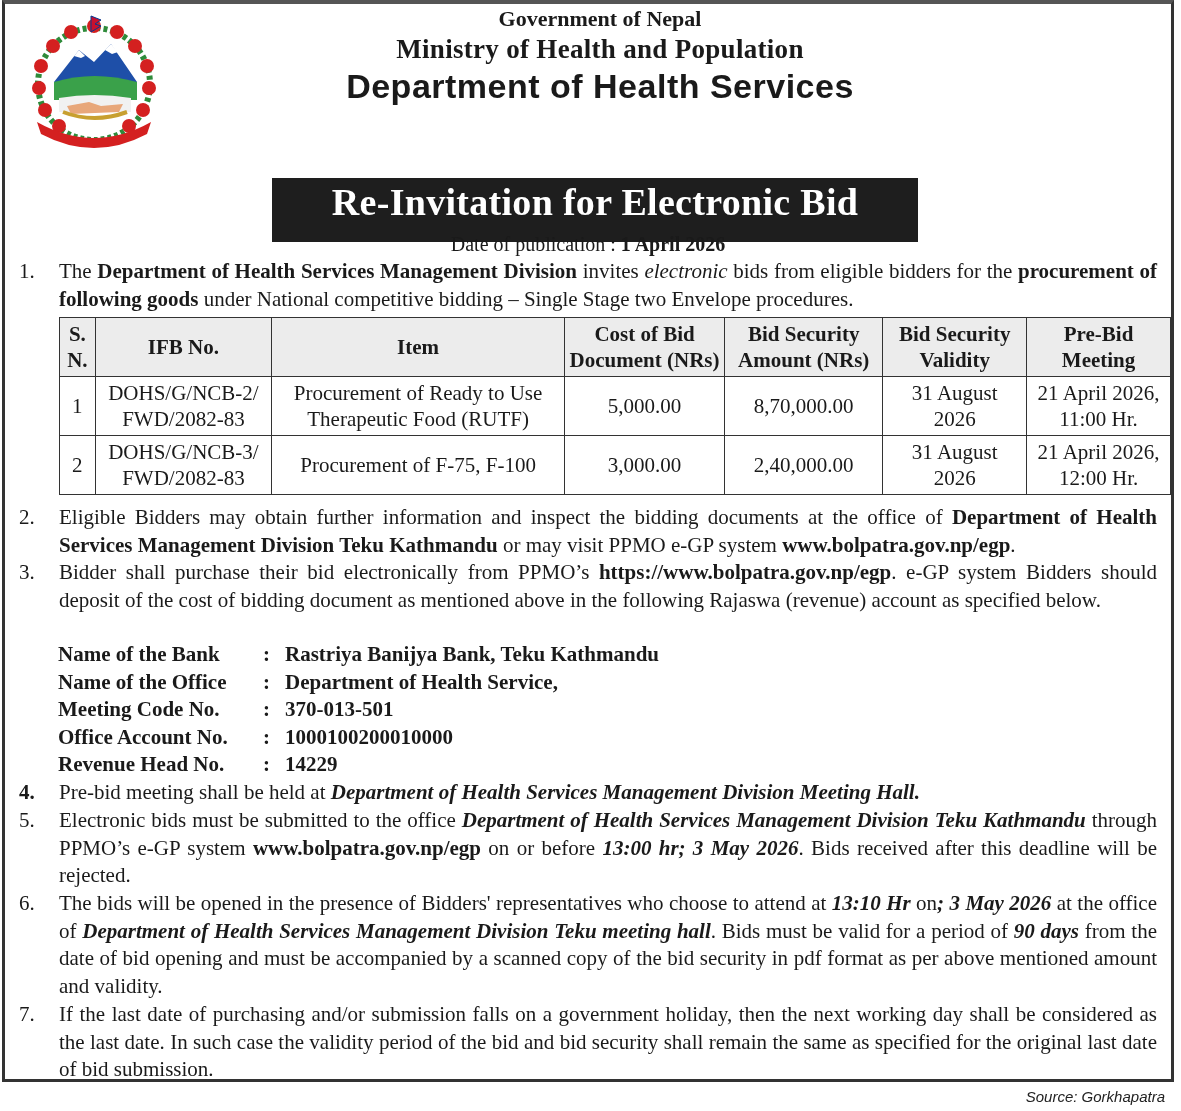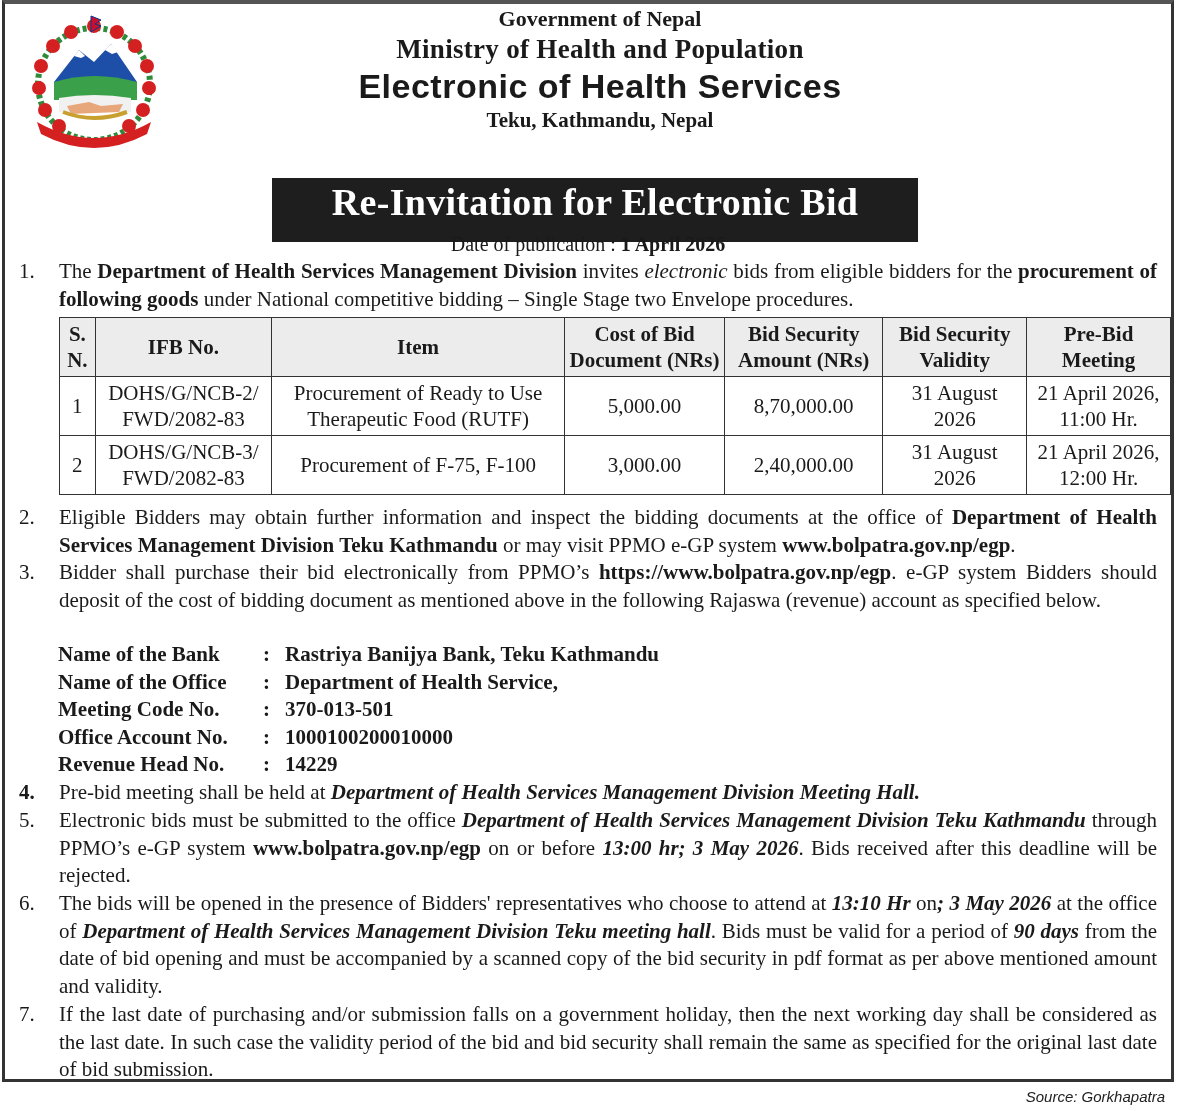--- a/index.html
+++ b/index.html
@@ -67,22 +67,21 @@
     <path d="M35 70 Q75 58 118 70 L118 88 L35 88 Z" fill="#3aa14a"></path>
     <path d="M40 86 Q75 80 112 86 L112 100 L40 100 Z" fill="#f1f1f1"></path>
     <path d="M48 94 L70 90 L82 94 L104 92 L100 100 L52 102 Z" fill="#e8a77a"></path>
     <path d="M44 100 Q75 112 108 100" fill="none" stroke="#c8a030" stroke-width="4"></path>
     <path d="M18 110 Q75 142 132 110 L128 122 Q75 150 22 122 Z" fill="#d42020"></path>
   </svg>
 
   <div class="header">
     <div class="h-gov">Government of Nepal</div>
     <div class="h-min">Ministry of Health and Population</div>
-    <div class="h-dept">Electronic of Health Services</div>
-    <div class="h-addr">Teku, Kathmandu, Nepal</div>
+    <div class="h-dept">Department of Health Services</div>
   </div>
 
   <div class="title-bar">Re-Invitation for Electronic Bid</div>
 
   <div class="pubdate">
     <span>Date of publication : </span><b>1 April 2026</b>
   </div>
 
   <div class="para" style="top:254px;">
     <span class="num">1.</span>

